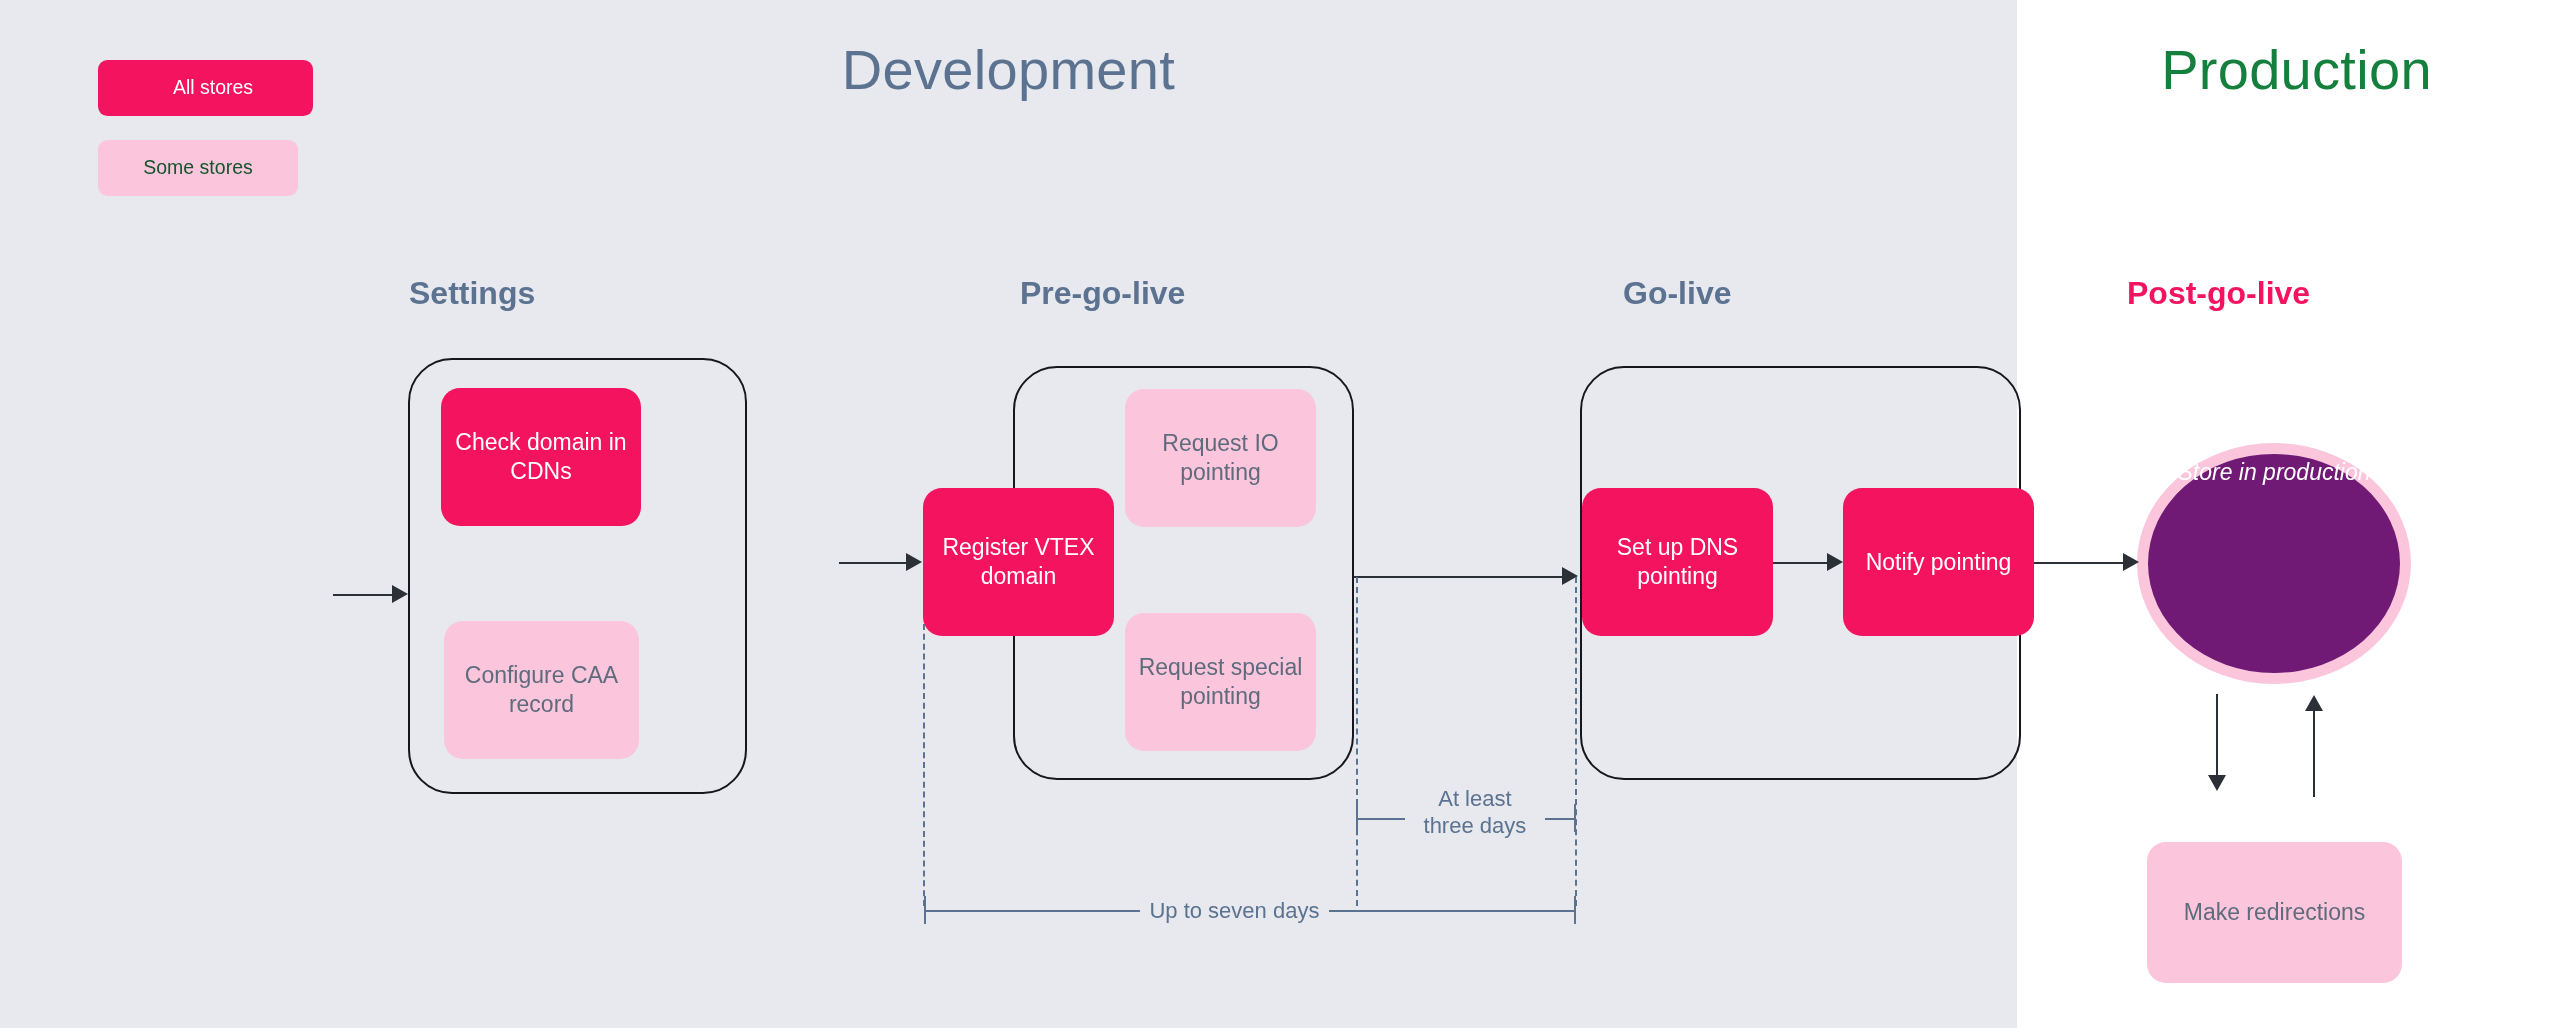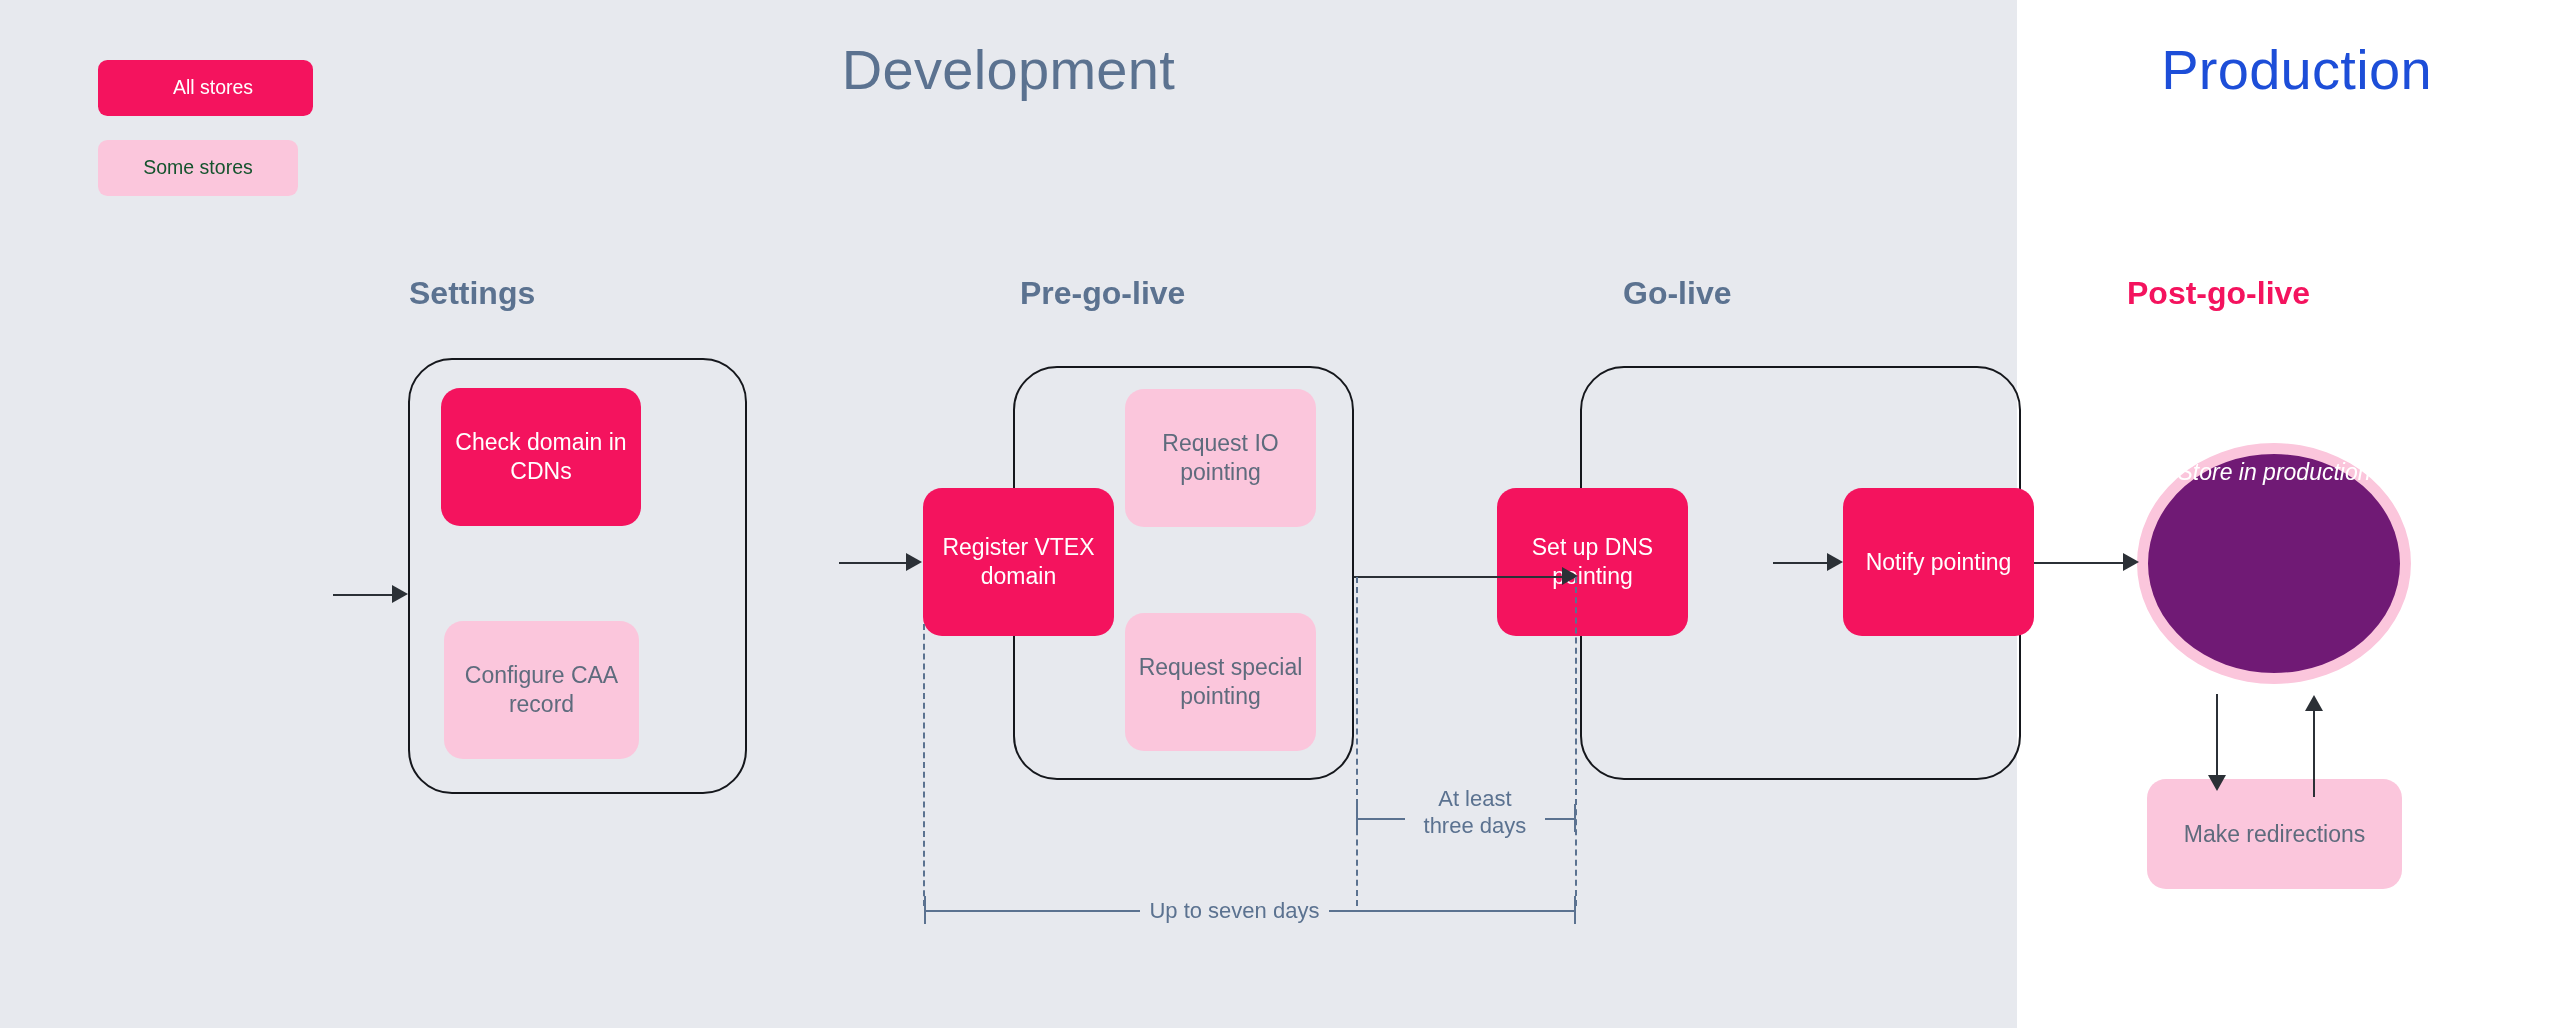--- a/index.html
+++ b/index.html
@@ -19,21 +19,21 @@
   
   .env-title{
     position:absolute;
     font-size:56px;
     font-weight:400;
     letter-spacing:0.3px;
     white-space:nowrap;
     line-height:1;
   }
   #dev-title{left:0;top:42px;width:2017px;text-align:center;color:#5b7290;}
-  #prod-title{left:2017px;top:42px;width:559px;text-align:center;color:#1d4ed8;}
+  #prod-title{left:2017px;top:42px;width:559px;text-align:center;color:#15803d;}
 
   .phase-label{
     position:absolute;
     font-size:32px;
     font-weight:700;
     white-space:nowrap;
     line-height:1;
   }
   .phase-label.dev{color:#5b7290;}
   .phase-label.prod{color:#f4135e;}
@@ -164,32 +164,32 @@
   <div class="node solid" style="left:923px;top:488px;width:191px;height:148px;">
     <span>Register VTEX domain</span>
   </div>
   <div class="node light" style="left:1125px;top:389px;width:191px;height:138px;">
     <span>Request IO pointing</span>
   </div>
   <div class="node light" style="left:1125px;top:613px;width:191px;height:138px;">
     <span>Request special pointing</span>
   </div>
 
-  <div class="node solid" style="left:1497px;top:488px;width:191px;height:148px;">
+  <div class="node solid" style="left:1582px;top:488px;width:191px;height:148px;">
     <span>Set up DNS pointing</span>
   </div>
   <div class="node solid" style="left:1843px;top:488px;width:191px;height:148px;">
     <span>Notify pointing</span>
   </div>
 
   <div class="terminal" style="left:2137px;top:443px;width:274px;height:241px;">
     <span>Store in production</span>
   </div>
 
-  <div class="node light" style="left:2147px;top:779px;width:255px;height:110px;">
+  <div class="node light" style="left:2147px;top:842px;width:255px;height:141px;">
     <span>Make redirections</span>
   </div>
 
   <div class="hline" style="left:333px;top:594px;width:59px;"></div>
   <div class="arrow-r" style="left:392px;top:585px;"></div>
 
   <div class="hline" style="left:839px;top:562px;width:67px;"></div>
   <div class="arrow-r" style="left:906px;top:553px;"></div>
 
   <div class="hline" style="left:1354px;top:576px;width:208px;"></div>

